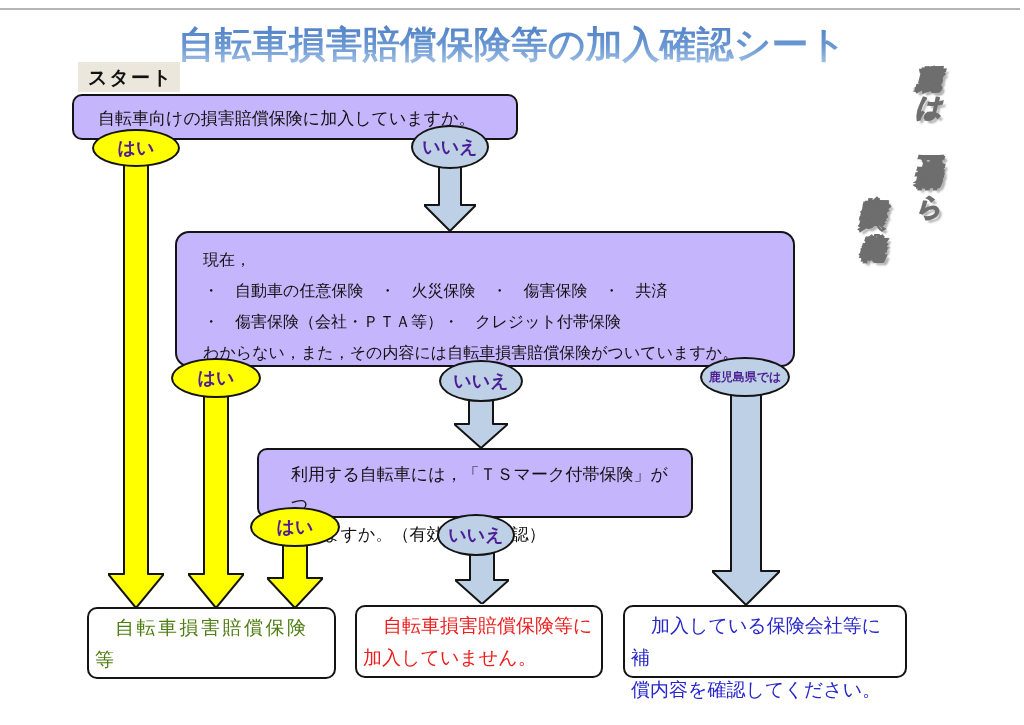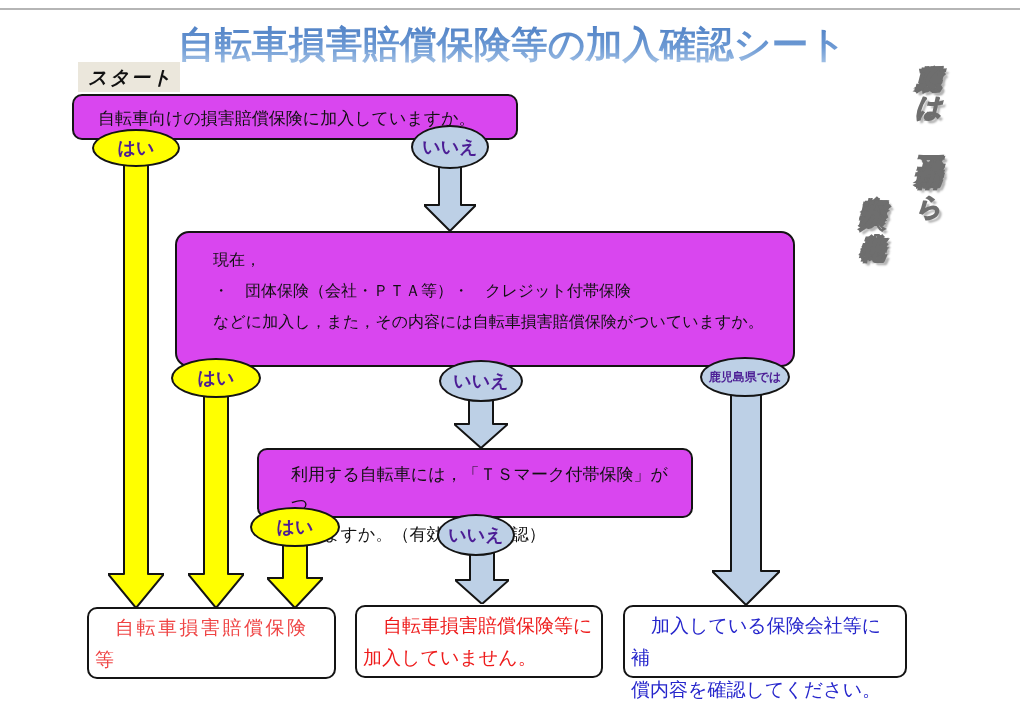--- a/index.html
+++ b/index.html
@@ -13,46 +13,46 @@
     font-size:37px; font-weight:bold; letter-spacing:0px;
     font-family:"Liberation Sans", sans-serif;
     color:#5b8ac9;
     background:linear-gradient(180deg,#4a7cc2 0%, #6d9ad4 55%, #b7d0ec 100%);
     -webkit-background-clip:text; background-clip:text;
     -webkit-text-fill-color:transparent;
   }
 
   .start-label {
     position:absolute; left:78px; top:62px; width:102px; height:30px;
-    background:#ebe7dc; color:#111; font-size:19px; font-weight:bold; font-style:italic;
+    background:#ebe7dc; color:#111; font-size:19px; font-weight:bold; 
     padding:3px 0 0 10px; letter-spacing:2px;
   }
 
   .qbox {
-    position:absolute; background:#d946ef; border:2px solid #141414; color:#111;
+    position:absolute; background:#c4b5fd; border:2px solid #141414; color:#111;
     font-family:Liberation Serif, serif;
   }
   .qbox1 { left:72px; top:94px; width:446px; height:46px; border-radius:10px;
            font-size:17px; padding:11px 0 0 24px; }
   .qbox2 { left:175px; top:231px; width:620px; height:136px; border-radius:14px;
-           font-size:16px; padding:11px 0 0 36px; line-height:31px; }
+           font-size:16px; padding:11px 0 0 26px; line-height:31px; }
   .qbox3 { left:257px; top:448px; width:436px; height:70px; border-radius:10px;
            font-size:17px; padding:10px 14px 4px 12px; line-height:30px; }
   .qbox3 .indent { display:block; padding-left:20px; }
   .qbox3 .noindent { display:block; }
   .qbox2 div { display:block; }
 
   .rbox {
     position:absolute; background:#fff; border:2.5px solid #141414; border-radius:10px;
     font-family:"Liberation Serif", serif; font-size:19px; line-height:32px;
     padding:3px 6px 0 6px;
   }
   .rbox .l1 { display:block; text-indent:20px; }
   .rbox.insured .l1 { letter-spacing:2.5px; }
-  .rbox.insured { left:87px; top:607px; width:249px; height:72px; color:#ef4444; }
+  .rbox.insured { left:87px; top:607px; width:249px; height:72px; color:#4d7c0f; }
   .rbox.notinsured { left:355px; top:605px; width:248px; height:73px; color:#ee1c1c; }
   .rbox.check { left:623px; top:605px; width:284px; height:73px; color:#2626cc; }
 
   .arrow { position:absolute; }
 
   .ellipse {
     position:absolute; border:2px solid #141414; border-radius:50%;
     display:flex; align-items:center; justify-content:center;
     font-weight:bold; color:#4c1d95; font-size:18px;
     font-family:"Liberation Sans", sans-serif;
@@ -87,22 +87,23 @@
   <div class="title">自転車損害賠償保険等の加入確認シート</div>
 
   <div class="start-label">スタート</div>
 
   <div class="qbox qbox1">
     <span>自転車向けの損害賠償保険に加入していますか。</span>
   </div>
 
   <div class="qbox qbox2">
     <div>現在，</div>
-    <div>・　団体保険（会社・ＰＴＡ等）・　クレジット付帯保険</div>
-    <div>などに加入し，また，その内容には自転車損害賠償保険がついていますか。</div>
+    <div>・　自動車の任意保険　・　火災保険　・　傷害保険　・　共済</div>
+    <div>・　傷害保険（会社・ＰＴＡ等）・　クレジット付帯保険</div>
+    <div>わからない，また，その内容には自転車損害賠償保険がついていますか。</div>
   </div>
 
   <div class="qbox qbox3">
     <span class="indent">利用する自転車には，「ＴＳマーク付帯保険」がつ</span>
     <span class="noindent">いていますか。（有効期間を確認）</span>
   </div>
 
   <svg class="arrow" style="left:108px; top:158px;" width="56" height="450">
     <polygon points="16,0 40,0 40,416 56,416 28,450 0,416 16,416" stroke="#141414" stroke-width="2" stroke-linejoin="round" fill="#ffff00"></polygon>
   </svg>

